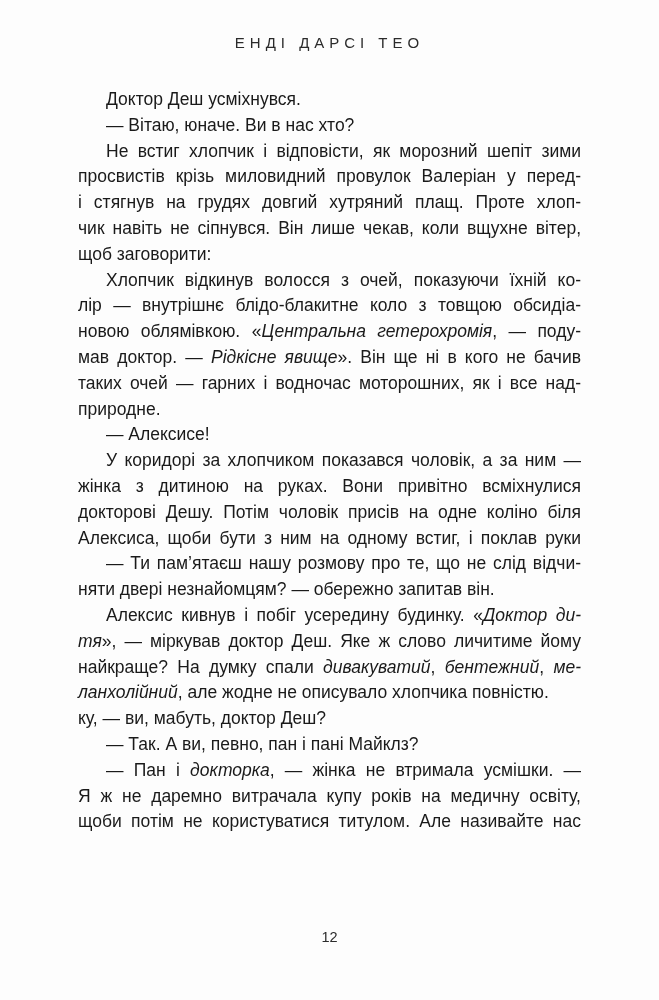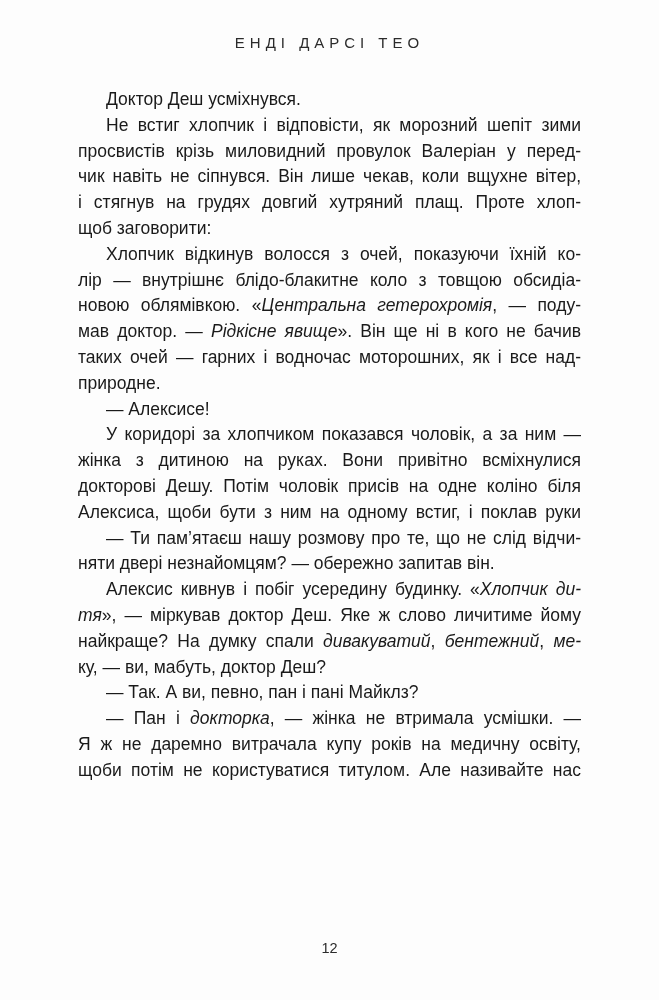--- a/index.html
+++ b/index.html
@@ -44,43 +44,46 @@
     text-align: justify;
     text-align-last: justify;
     -moz-text-align-last: justify;
   }
   .line.indent {
     padding-left: 28px;
   }
   .line em { font-style: italic; }
   .page-number {
     position: absolute;
-    bottom: 44px;
+    bottom: 55px;
     left: 0;
     width: 100%;
     text-align: center;
     font-size: 14.5px;
     color: #2b2b2b;
   }
 </style>
 </head>
 <body>
 
 <div class="page">
   <div class="running-header">ЕНДІ ДАРСІ ТЕО</div>
 
   <div class="text-block" id="text-block">
       <div class="paragraph">
         <div class="line indent"><span>Доктор Деш усміхнувся.</span></div>
       </div>
       <div class="paragraph">
+        <div class="line indent"><span>— Вітаю, юначе. Ви в нас хто?</span></div>
+      </div>
+      <div class="paragraph">
         <div class="line just indent"><span>Не встиг хлопчик і відповісти, як морозний шепіт зими</span></div>
         <div class="line just"><span>просвистів крізь миловидний провулок Валеріан у перед-</span></div>
+        <div class="line just"><span>і стягнув на грудях довгий хутряний плащ. Проте хлоп-</span></div>
         <div class="line just"><span>чик навіть не сіпнувся. Він лише чекав, коли вщухне вітер,</span></div>
-        <div class="line just"><span>і стягнув на грудях довгий хутряний плащ. Проте хлоп-</span></div>
         <div class="line"><span>щоб заговорити:</span></div>
       </div>
       <div class="paragraph">
         <div class="line just indent"><span>Хлопчик відкинув волосся з очей, показуючи їхній ко-</span></div>
         <div class="line just"><span>лір — внутрішнє блідо-блакитне коло з товщою обсидіа-</span></div>
         <div class="line just"><span>новою облямівкою. «</span><em>Центральна гетерохромія</em><span>, — поду-</span></div>
         <div class="line just"><span>мав доктор. — </span><em>Рідкісне явище</em><span>». Він ще ні в кого не бачив</span></div>
         <div class="line just"><span>таких очей — гарних і водночас моторошних, як і все над-</span></div>
         <div class="line"><span>природне.</span></div>
       </div>
@@ -91,23 +94,24 @@
         <div class="line just indent"><span>У коридорі за хлопчиком показався чоловік, а за ним —</span></div>
         <div class="line just"><span>жінка з дитиною на руках. Вони привітно всміхнулися</span></div>
         <div class="line just"><span>докторові Дешу. Потім чоловік присів на одне коліно біля</span></div>
         <div class="line just"><span>Алексиса, щоби бути з ним на одному встиг, і поклав руки</span></div>
       </div>
       <div class="paragraph">
         <div class="line just indent"><span>— Ти пам’ятаєш нашу розмову про те, що не слід відчи-</span></div>
         <div class="line"><span>няти двері незнайомцям? — обережно запитав він.</span></div>
       </div>
       <div class="paragraph">
-        <div class="line just indent"><span>Алексис кивнув і побіг усередину будинку. «</span><em>Хлопчик ди-</em></div>
+        <div class="line just indent"><span>Алексис кивнув і побіг усередину будинку. «</span><em>Доктор ди-</em></div>
         <div class="line just"><em>тя</em><span>», — міркував доктор Деш. Яке ж слово личитиме йому</span></div>
         <div class="line just"><span>найкраще? На думку спали </span><em>дивакуватий</em><span>, </span><em>бентежний</em><span>, </span><em>ме-</em></div>
+        <div class="line"><em>ланхолійний</em><span>, але жодне не описувало хлопчика повністю.</span></div>
       </div>
       <div class="paragraph">
         <div class="line"><span>ку, — ви, мабуть, доктор Деш?</span></div>
       </div>
       <div class="paragraph">
         <div class="line indent"><span>— Так. А ви, певно, пан і пані Майклз?</span></div>
       </div>
       <div class="paragraph">
         <div class="line just indent"><span>— Пан і </span><em>докторка</em><span>, — жінка не втримала усмішки. —</span></div>
         <div class="line just"><span>Я ж не даремно витрачала купу років на медичну освіту,</span></div>

